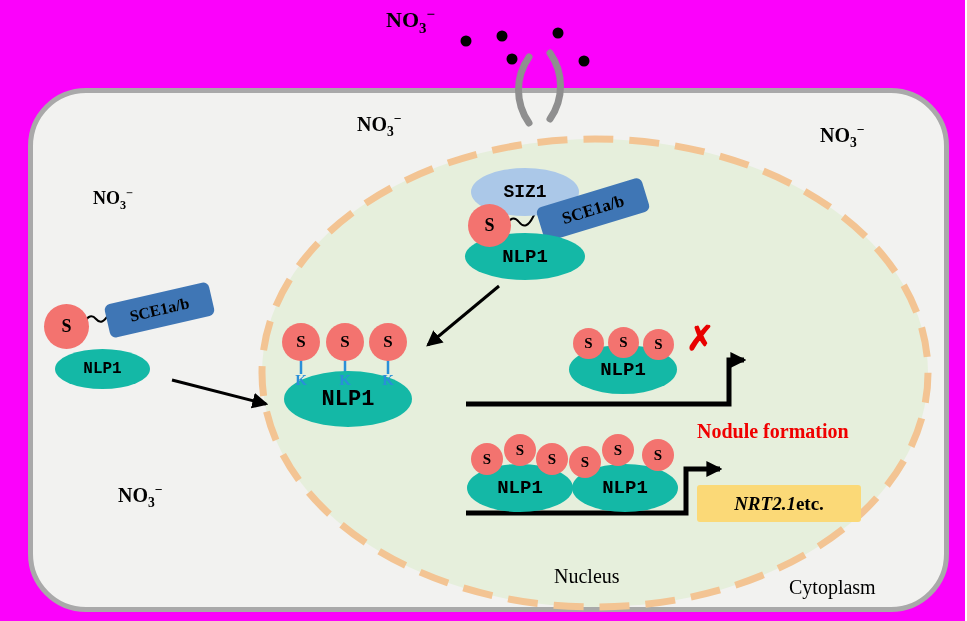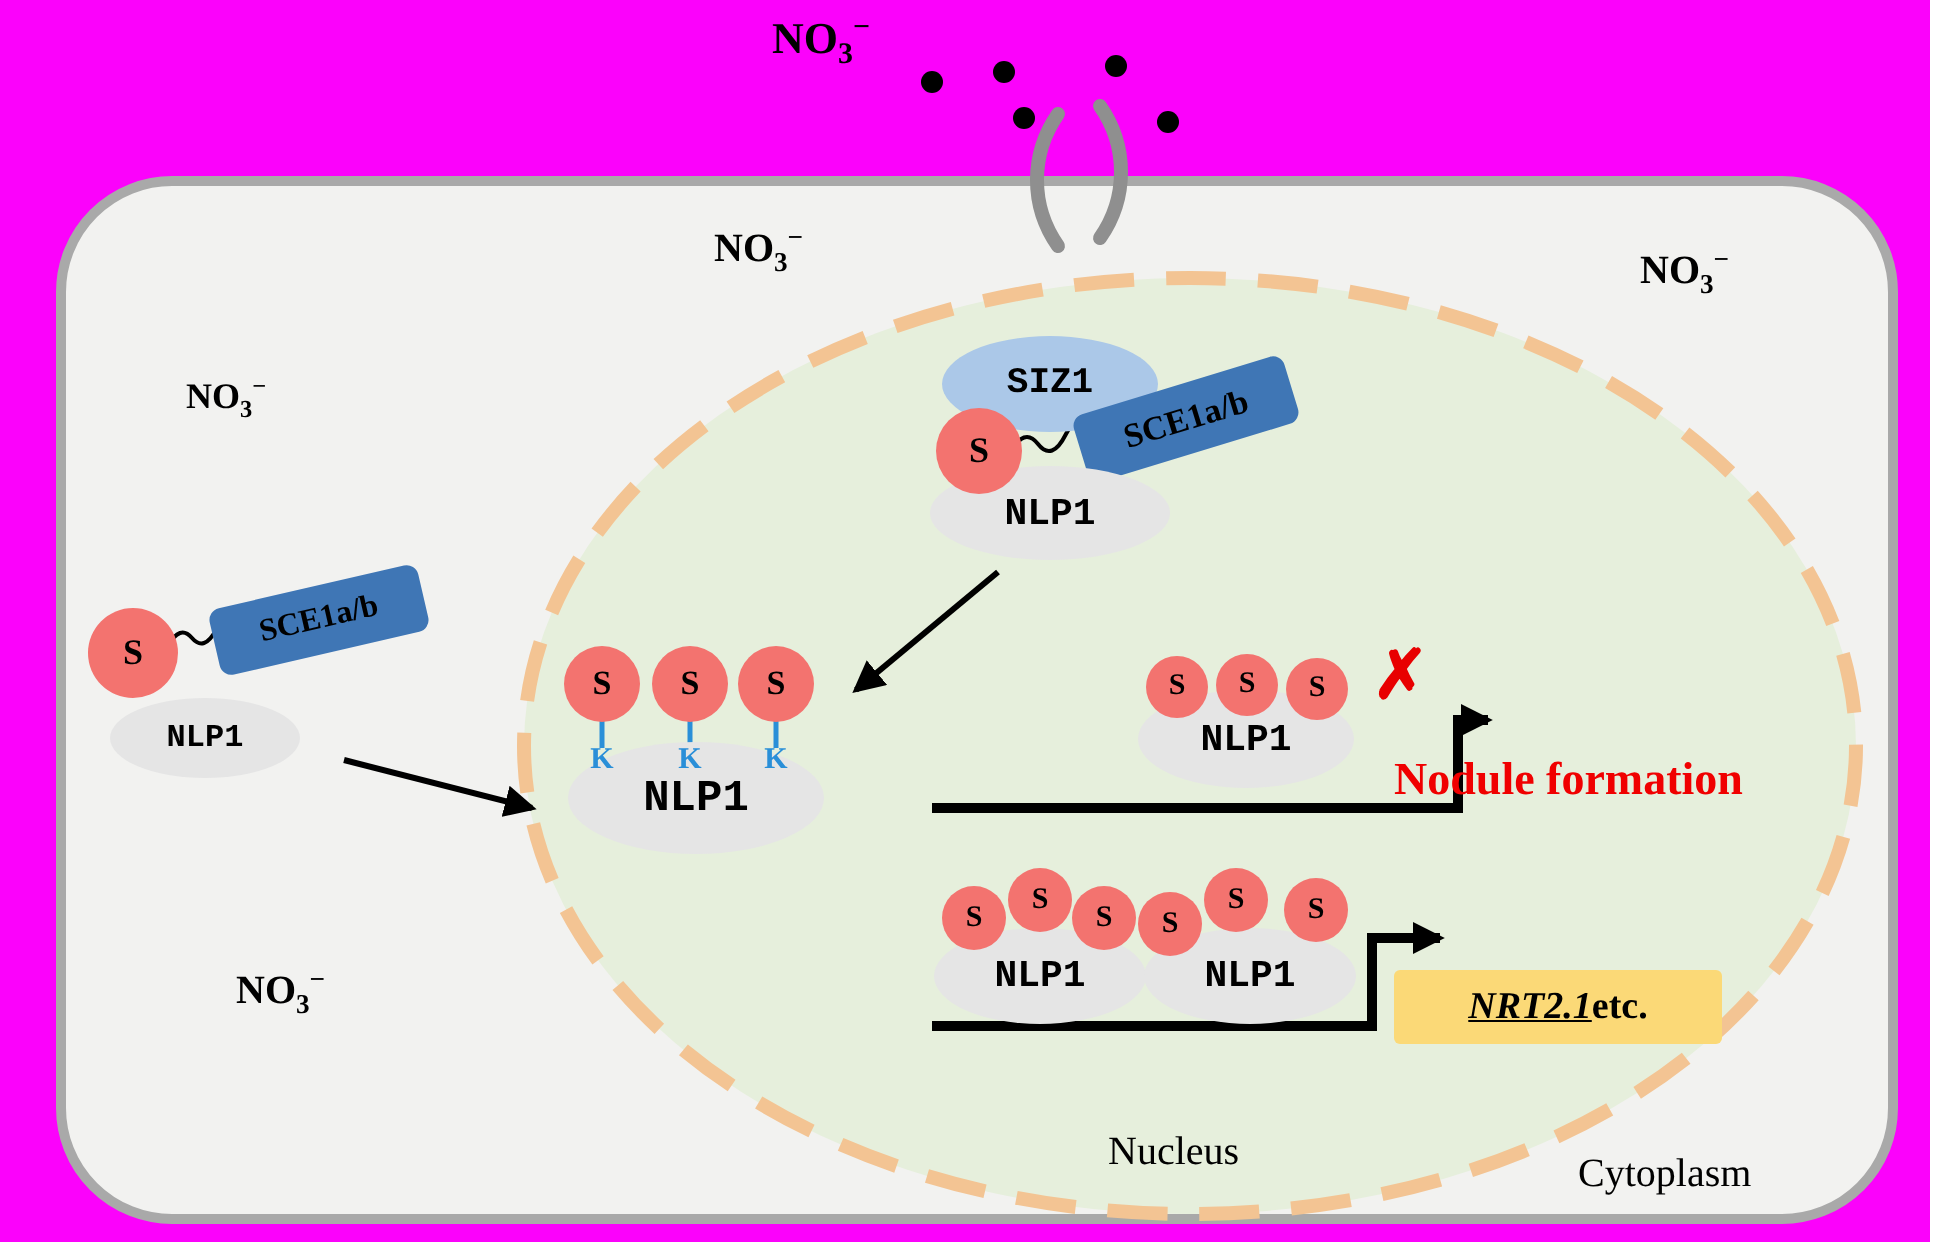--- a/index.html
+++ b/index.html
@@ -11,27 +11,27 @@
           border:5px solid #a9a9a9; border-radius:58px; }
   #fig-svg { left:0; top:0; width:967px; height:621px; pointer-events:none; }
   .no3 { position:absolute; font-weight:bold; color:#000; white-space:nowrap; }
   .no3 sub, .no3 sup { font-size:68%; font-weight:bold; }
   .ellipse { position:absolute; border-radius:50%; display:flex; align-items:center; justify-content:center;
              font-weight:bold; color:#000;font-family:Liberation Mono, monospace; }
   .scircle { position:absolute; border-radius:50%; background:#f3736f; display:flex; align-items:center;
              justify-content:center; font-weight:bold; color:#000; }
   .scebox { position:absolute; background:#3f76b5; border-radius:6px; display:flex; align-items:center;
             justify-content:center; font-weight:bold; color:#000; }
-  .pink { background:#e5e5e5; }
+  .pink { background:#14b8a6; }
   .kletter { position:absolute; width:14px; text-align:center; font-weight:bold; color:#2a8fd8; font-size:15px; }
   #inhibition-cross { position:absolute; color:#e80000; font-weight:bold; font-size:34px; line-height:1; }
-  #nodule-label { position:absolute; color:#f00000; font-weight:bold; font-size:23px; white-space:nowrap; }
+  #nodule-label { position:absolute; color:#f00000; font-weight:bold; font-size:20px; white-space:nowrap;margin-top:43px; }
   #nrt-box { position:absolute; background:#fbd977; display:flex; align-items:center; justify-content:center;
              font-weight:bold; font-size:19px; color:#000; border-radius:3px; }
-  #nrt-box .gene { font-style:italic;text-decoration:underline; }
+  #nrt-box .gene { font-style:italic; }
   .plainlabel { position:absolute; color:#000; font-size:20px; white-space:nowrap; }
 </style>
 </head>
 <body>
 
 <div id="canvas">
 
   <div id="cell" class="abs"></div>
 
   <svg id="fig-svg" class="abs" viewBox="0 0 967 621">

